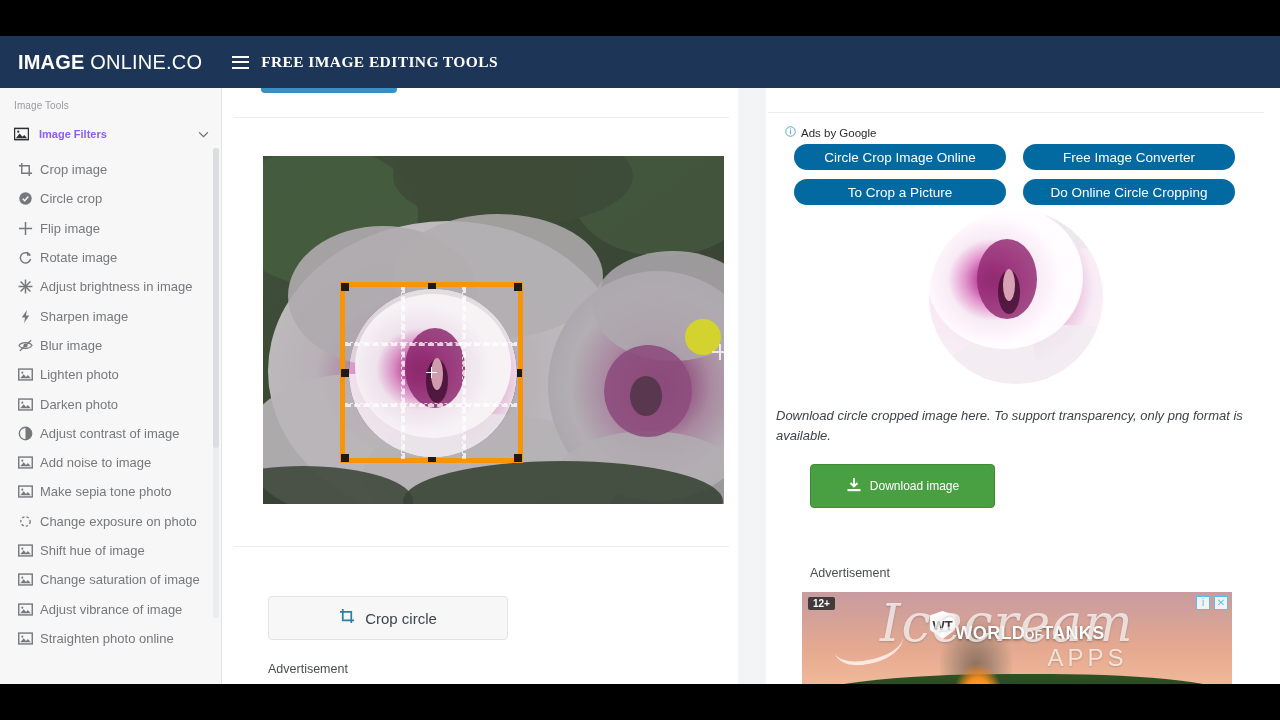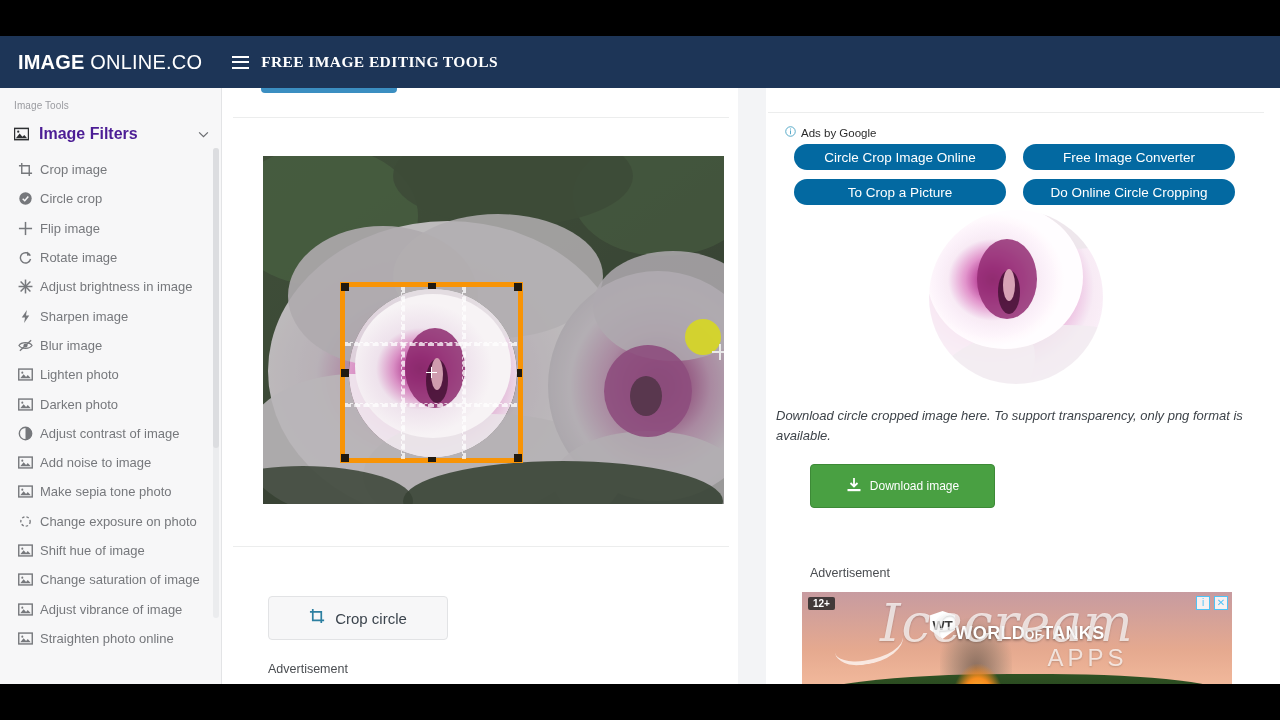--- a/index.html
+++ b/index.html
@@ -89,21 +89,21 @@
     padding: 12px 0 8px 14px;
     letter-spacing: .1px;
   }
   .filters-head {
     display: flex; align-items: center;
     padding: 4px 12px 4px 14px;
     height: 30px;
   }
   .filters-head .fh-icon { margin-right: 10px; display: flex; }
   .filters-head .fh-label {
-    font-size: 16px; font-weight: 700; color: #4c1d95;
+    font-size: 11px; font-weight: 700; color: #8b5cf6;
     flex: 1;
   }
   .filters-head .fh-chevron { color: #6a6c70; display: flex; }
 
   .menu { margin-top: 6px; }
   .menu-item {
     display: flex; align-items: center;
     height: 29.3px;
     padding-left: 18px;
     cursor: pointer;
@@ -240,21 +240,21 @@
   .cursor-cross::before { left: 7px; top: 0; width: 2px; height: 16px; }
   .cursor-cross::after { left: 0; top: 7px; width: 16px; height: 2px; }
 
   .center-divider {
     position: absolute; left: 10px; top: 510px;
     width: 496px; height: 1px; background: #eceded;
   }
 
   .crop-circle-btn {
     position: absolute; left: 45px; top: 560px;
-    width: 180px; height: 44px;
+    width: 240px; height: 44px;
     background: #f7f7f8;
     border: 1px solid #e2e3e5;
     border-radius: 4px;
     color: #3b444d; font-size: 15px;
     display: flex; align-items: center; justify-content: center; gap: 9px;
     cursor: pointer;
   }
 
   .ad-label-center {
     position: absolute; left: 45px; top: 626px;

